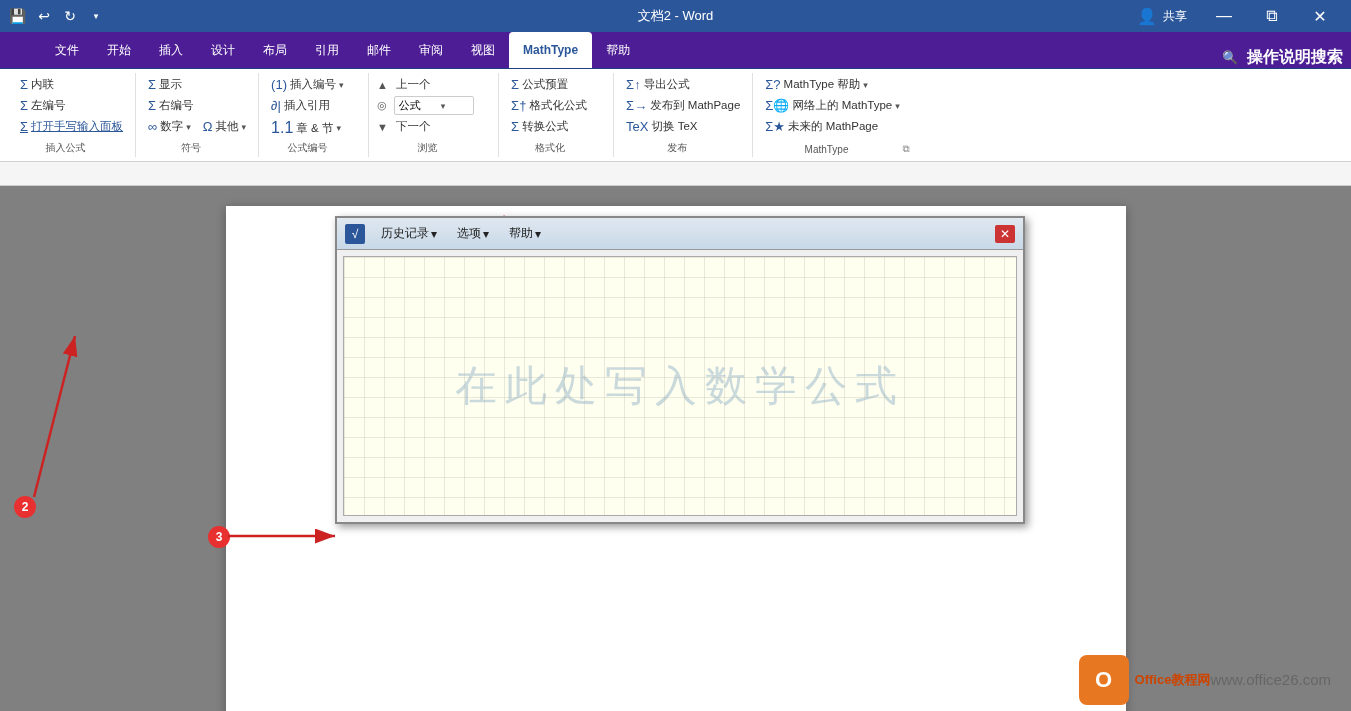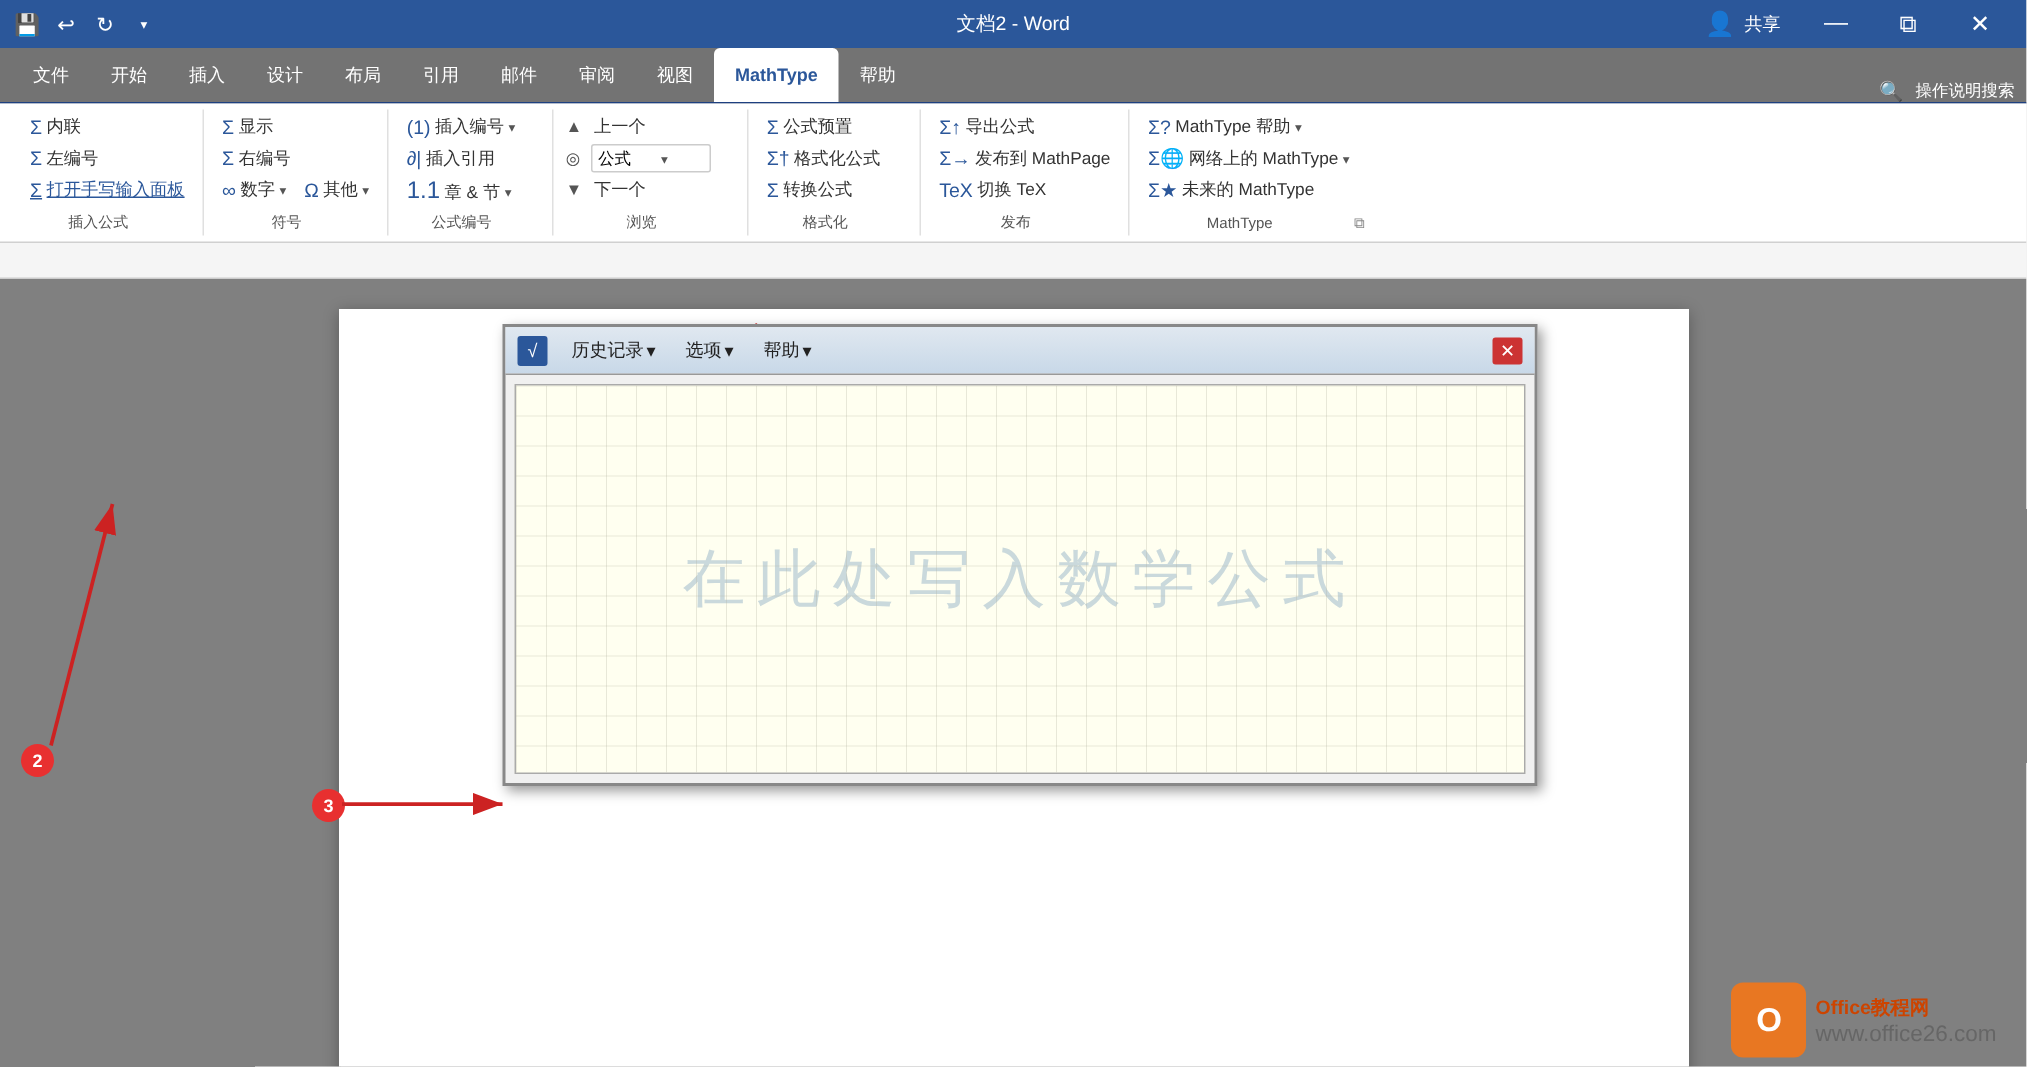--- a/index.html
+++ b/index.html
@@ -20,22 +20,23 @@
     .title-bar-controls { display: flex; align-items: center; gap: 2px; }
     .title-btn {
       width: 46px; height: 32px;
       display: flex; align-items: center; justify-content: center;
       cursor: pointer; color: white; font-size: 16px;
     }
     .title-icon { width: 20px; height: 20px; cursor: pointer; display: flex; align-items: center; justify-content: center; color: white; font-size: 14px; }
 
     
     .ribbon {
-      background: #737373;
+      background: #4c1d95;
       border-bottom: 1px solid #1e4080;
+      padding-left: 33px;
     }
     .ribbon-tabs {
       display: flex;
       align-items: flex-end;
       padding: 0 8px;
       height: 36px;
     }
     .ribbon-tab {
       padding: 6px 14px;
       color: white;
@@ -288,21 +289,21 @@
     <div class="ribbon-tab">设计</div>
     <div class="ribbon-tab">布局</div>
     <div class="ribbon-tab">引用</div>
     <div class="ribbon-tab">邮件</div>
     <div class="ribbon-tab">审阅</div>
     <div class="ribbon-tab">视图</div>
     <div class="ribbon-tab active">MathType</div>
     <div class="ribbon-tab">帮助</div>
     <div class="ribbon-tab-right">
       <span style="color:white;font-size:13px;">🔍</span>
-      <span style="color:white;font-size:11px;cursor:pointer;">操作说明搜索</span>
+      <span style="color:white;font-size:16px;cursor:pointer;font-weight:bold;">操作说明搜索</span>
     </div>
   </div>
 </div>
 
 <div class="ribbon-content">
 
   <div class="ribbon-group" style="min-width:110px;">
     <div class="ribbon-group-content">
       <div class="ribbon-btn">
         <span class="btn-icon">Σ</span>
@@ -434,21 +435,21 @@
         <span>MathType 帮助</span>
         <span class="dropdown-arrow">▾</span>
       </div>
       <div class="ribbon-btn">
         <span class="btn-icon">Σ🌐</span>
         <span>网络上的 MathType</span>
         <span class="dropdown-arrow">▾</span>
       </div>
       <div class="ribbon-btn">
         <span class="btn-icon">Σ★</span>
-        <span>未来的 MathType</span>
+        <span>未来的 MathPage</span>
       </div>
     </div>
     <div class="ribbon-group-label">MathType</div>
     <div style="position:absolute;bottom:2px;right:2px;font-size:10px;color:#888;cursor:pointer;">⧉</div>
   </div>
 
 </div>
 
 <div class="ruler-area">
 </div>
@@ -511,20 +512,20 @@
     <div class="hw-canvas">
       <div class="hw-canvas-placeholder">在此处写入数学公式</div>
     </div>
   </div>
 
   <div class="watermark-text">
     <div style="display:flex;align-items:center;gap:6px;">
       <div class="watermark-logo">
         <span style="font-size:22px;font-weight:900;">O</span>
       </div>
-      <div style="display:flex;flex-direction:column;">
+      <div style="display:flex;flex-direction:row;">
         <span style="font-size:13px;font-weight:bold;color:#cc4400;">Office教程网</span>
         <span style="font-size:15px;color:#666;">www.office26.com</span>
       </div>
     </div>
   </div>
 
 </div>
 
 </body></html>

